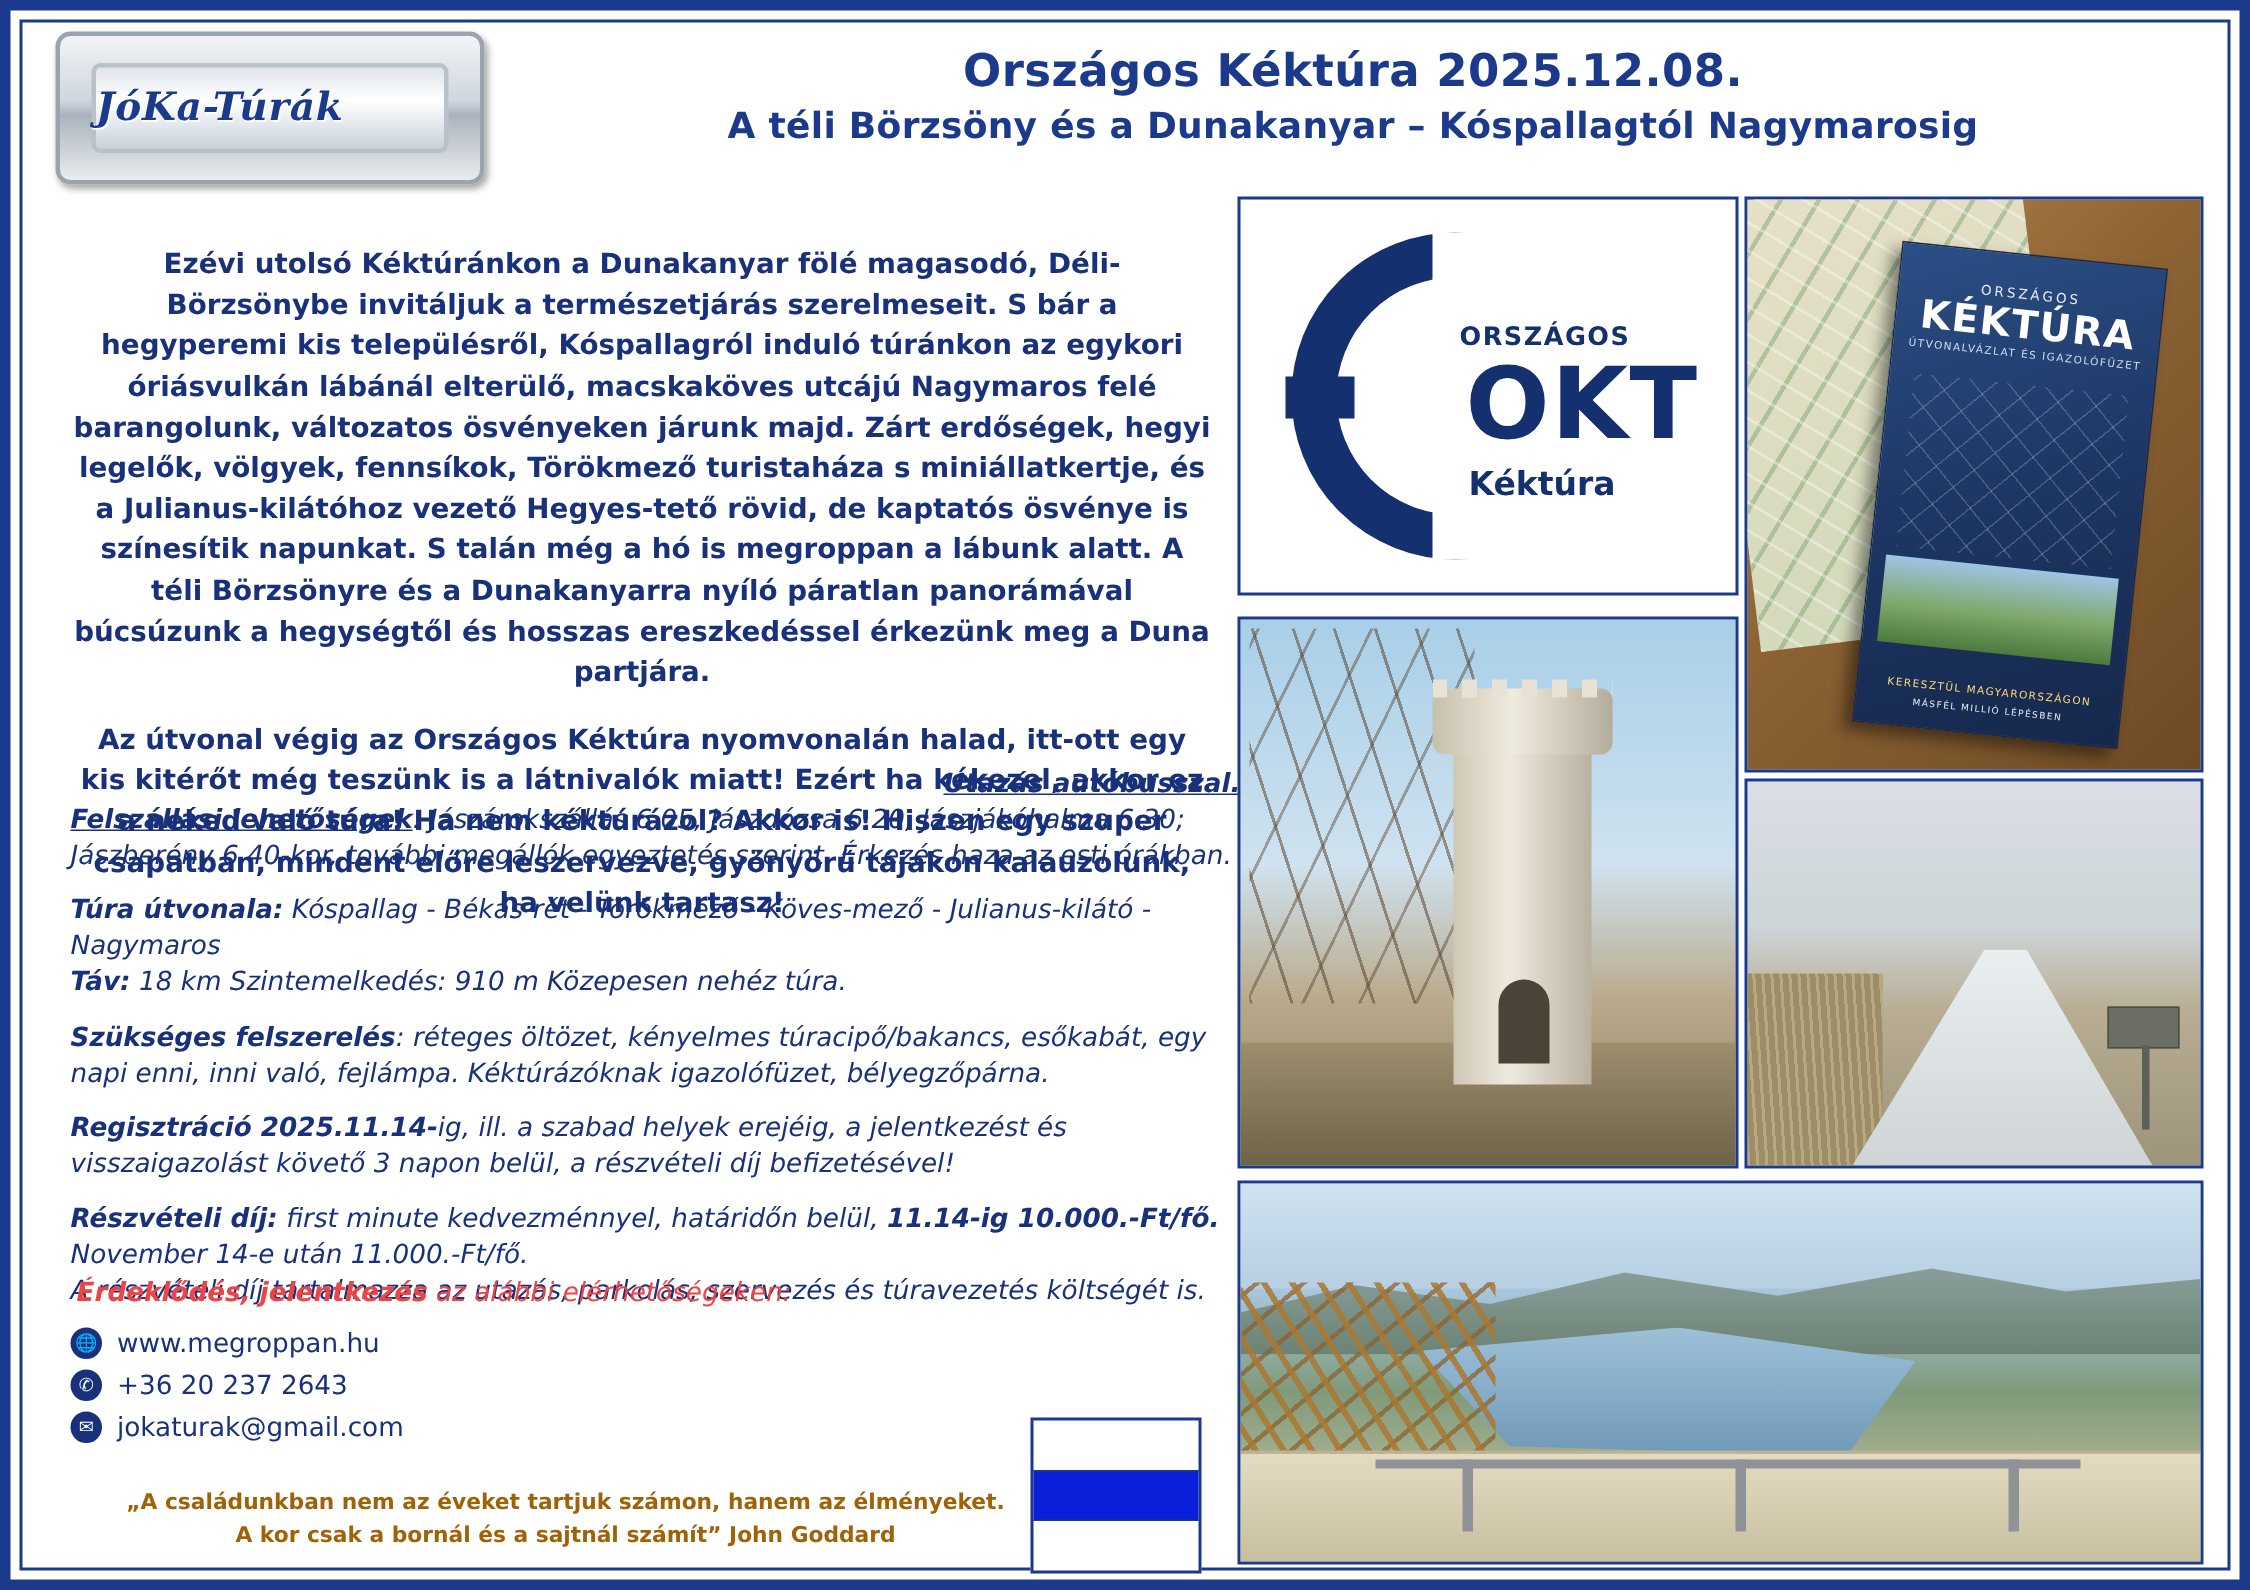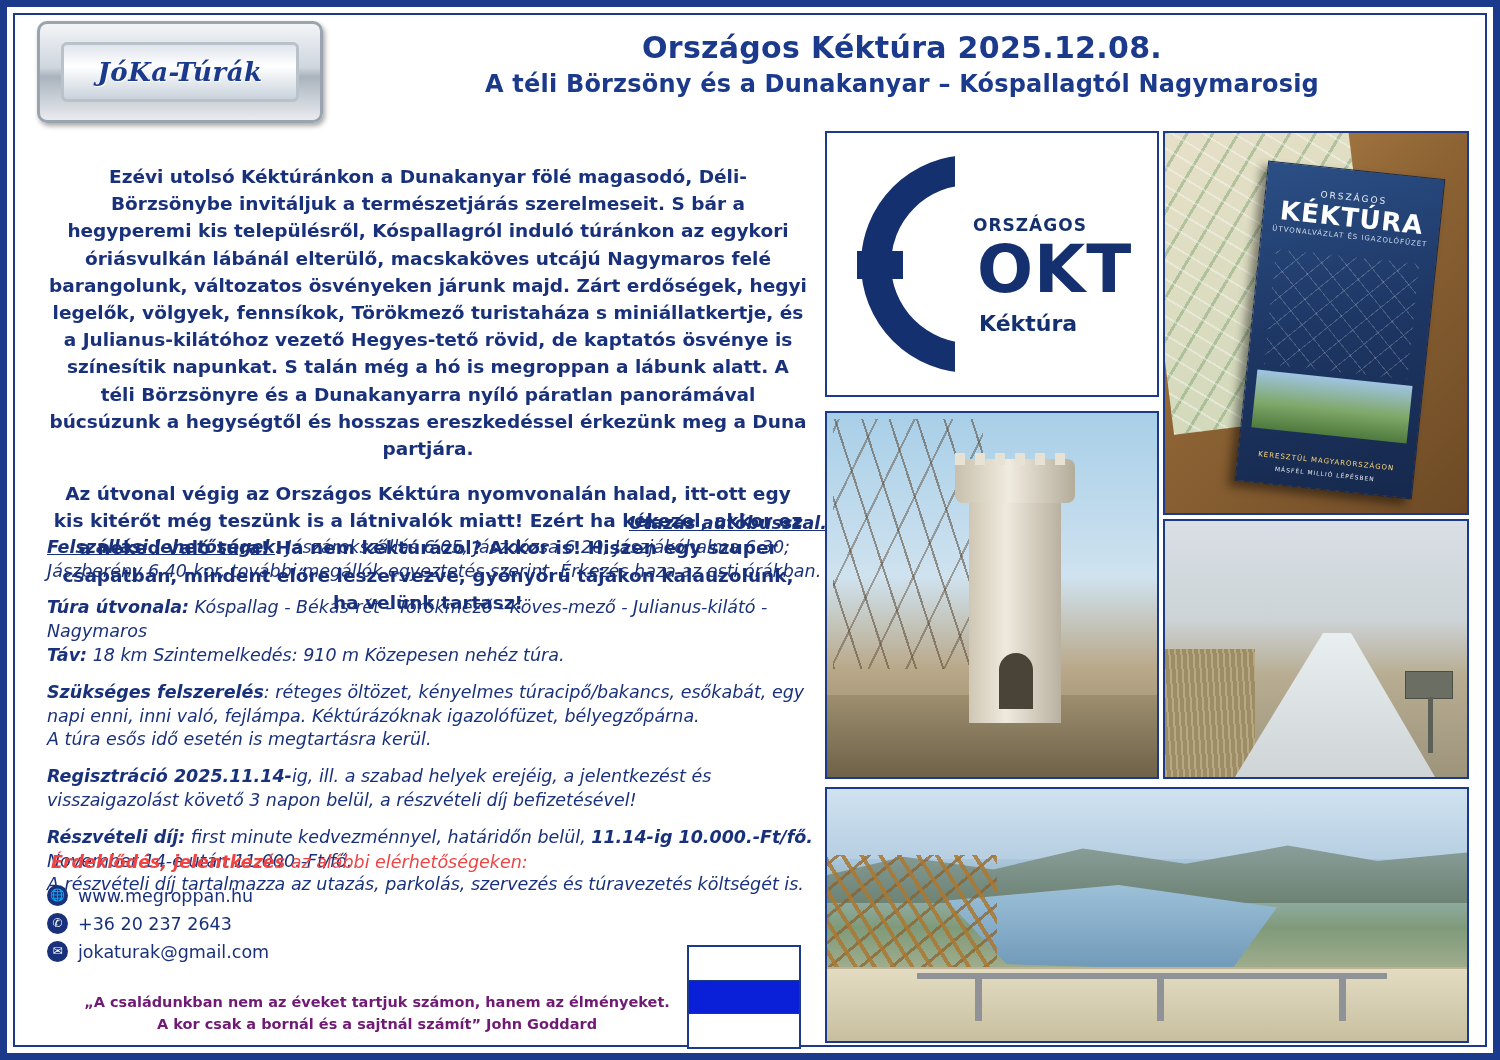--- a/index.html
+++ b/index.html
@@ -30,21 +30,21 @@
     background:linear-gradient(180deg,#f2f4f7 0%,#cfd6de 45%,#aab3bd 55%,#e9ecf0 100%);
     border:3px solid #9aa4af;
     box-shadow:2px 3px 5px rgba(0,0,0,.35);
     display:flex;align-items:center;justify-content:center;
   }
   .logo-inner{
     width:232px;height:54px;
     border:3px solid #b9c1ca;
     border-radius:6px;
     background:linear-gradient(180deg,#dfe5ec 0%,#ffffff 40%,#c9d2dc 100%);
-    display:flex;align-items:center;justify-content:center;
+    display:flex;align-items:center;
   }
   .logo-text{
     font-family:"DejaVu Serif","Liberation Serif",serif;
     font-style:italic;font-weight:700;font-size:26px;
     color:#1b3a8c;letter-spacing:.5px;
     text-shadow:1px 1px 0 #fff;
   }
 
   
   .title-block{
@@ -91,21 +91,21 @@
   .cicon{
     width:21px;height:21px;border-radius:50%;
     background:#18317a;color:#fff;
     font-size:12px;line-height:21px;text-align:center;
     display:inline-block;flex:none;
   }
 
   
   .quote{
     position:absolute;left:70px;top:985px;width:600px;
-    text-align:center;color:#701a75;
+    text-align:center;color:#a16207;
     font-size:14.5px;font-weight:700;line-height:1.5;
   }
 
   
   .flag{
     position:absolute;left:680px;top:938px;width:110px;height:100px;
     border:2px solid #1b3a8c;background:#fff;
     display:flex;flex-direction:column;
   }
   .flag div{flex:1;}
@@ -290,21 +290,20 @@
       <div>
         <span class="lbl">Táv:</span>
         <span class="it">18 km  Szintemelkedés: 910 m  Közepesen nehéz túra.</span>
       </div>
     </div>
 
     <div class="blk">
       <div>
         <span class="lbl">Szükséges felszerelés</span><span class="it">: réteges öltözet, kényelmes túracipő/bakancs, esőkabát, egy napi enni, inni való, fejlámpa. Kéktúrázóknak igazolófüzet, bélyegzőpárna.</span>
       </div>
-      <div class="it">A túra esős idő esetén is megtartásra kerül.</div>
     </div>
 
     <div class="blk">
       <span class="lbl">Regisztráció 2025.11.14-</span><span class="it">ig, ill. a szabad helyek erejéig, a jelentkezést és visszaigazolást követő 3 napon belül, a részvételi díj befizetésével!</span>
     </div>
 
     <div class="blk">
       <div>
         <span class="lbl">Részvételi díj:</span><span class="it"> first minute kedvezménnyel, határidőn belül, </span><span class="it b">11.14-ig 10.000.-Ft/fő.</span>
       </div>

